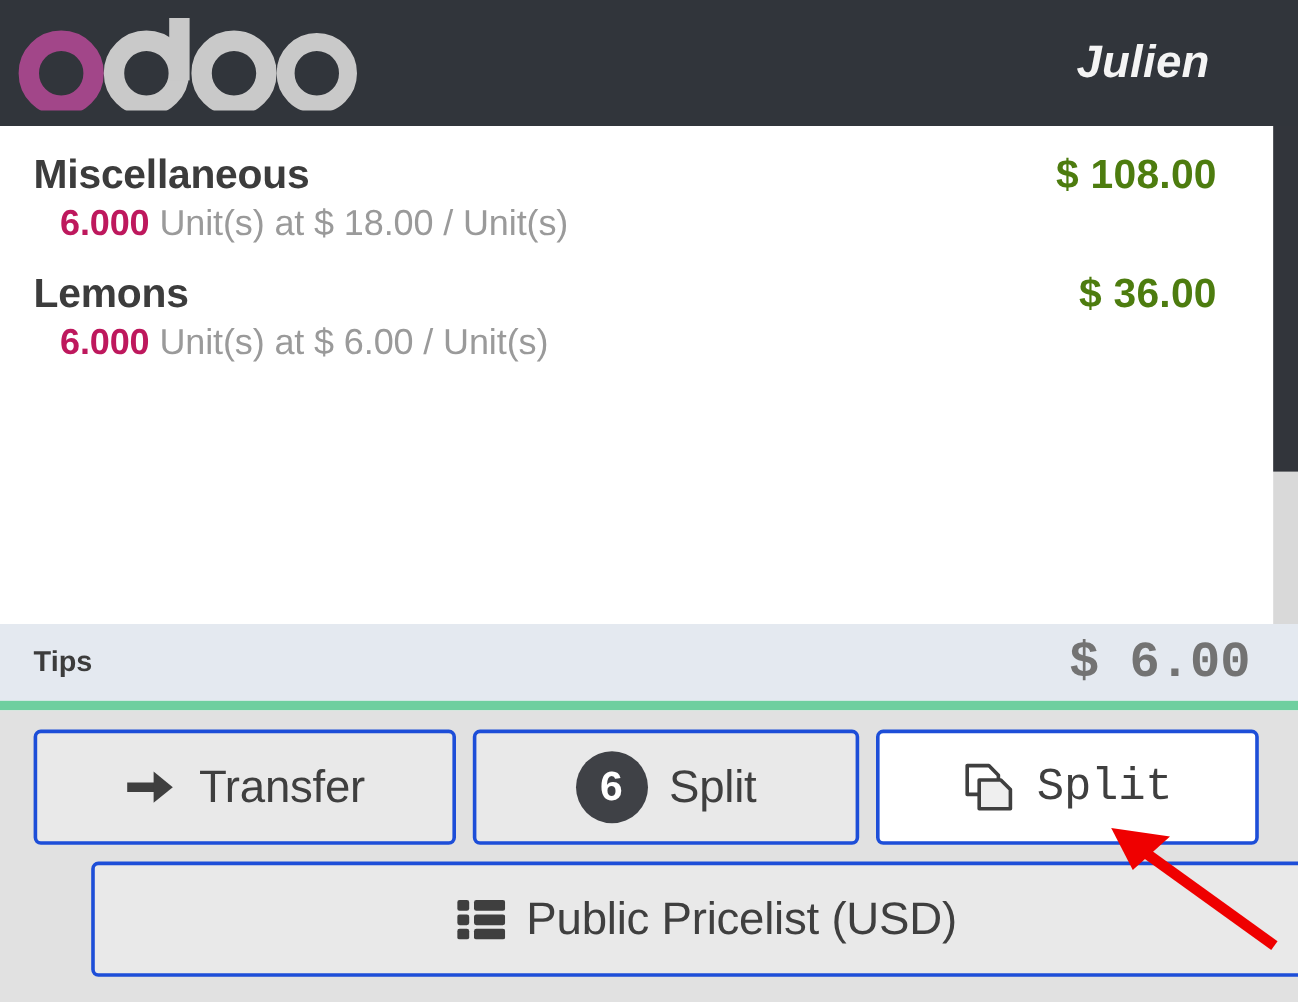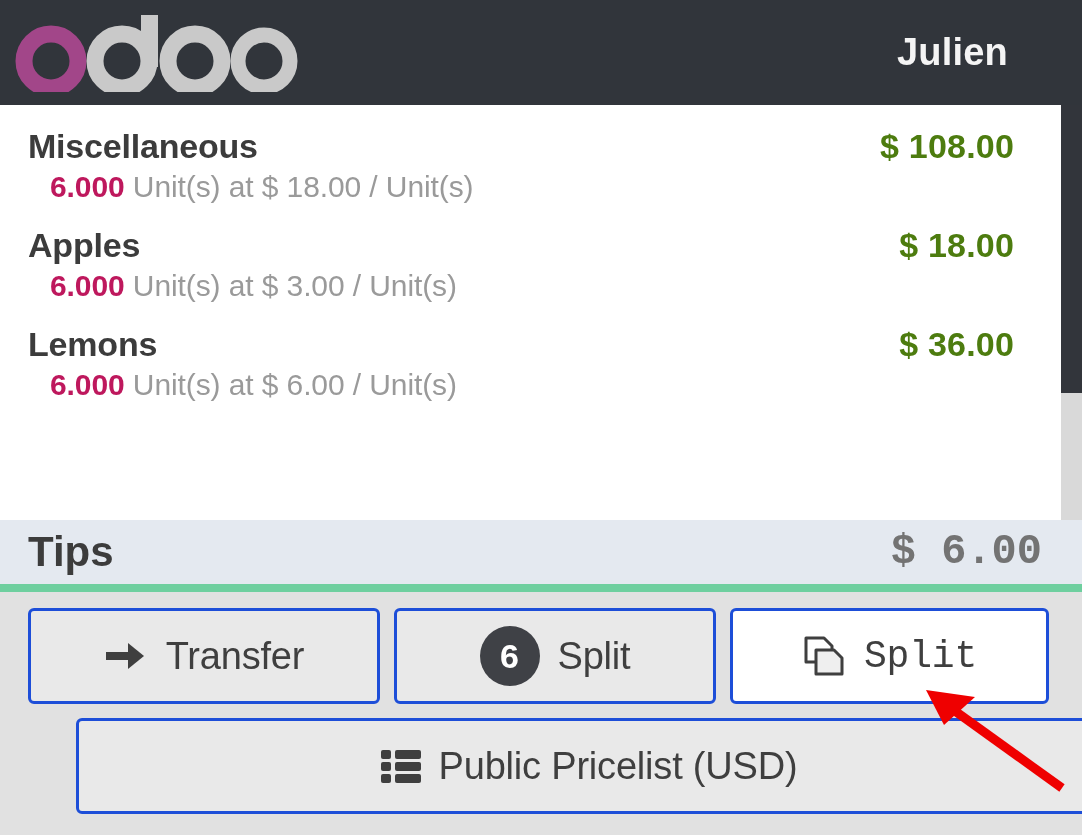--- a/index.html
+++ b/index.html
@@ -41,20 +41,21 @@
     display: flex;
     align-items: center;
     height: 80px;
     padding-left: 6px;
   }
   .odoo-logo svg { display: block; }
 
   .username {
     color: #f4f4f4;
     font-family: "Liberation Sans", sans-serif;
+    font-style: italic;
     font-weight: 700;
     font-size: 38px;
     letter-spacing: 0.2px;
     white-space: nowrap;
     padding-right: 46px;
   }
 
   
   .order-scroll {
     position: absolute;
@@ -134,21 +135,21 @@
     width: 1082px;
     height: 64px;
     background: #e4e9f0;
     display: flex;
     align-items: center;
     justify-content: space-between;
     box-sizing: border-box;
     padding: 0 40px 0 28px;
   }
   .tips-label {
-    font-size: 42px;
+    font-size: 24px;
     font-weight: 700;
     color: #3c3c3c;
   }
   .tips-value {
     font-size: 42px;
     font-weight: 700;
     color: #737373;
     font-family: Liberation Mono, monospace;
   }
   .green-divider {
@@ -257,27 +258,20 @@
     <div class="order-lines">
 
       <div class="orderline">
         <div class="ol-top">
           <div class="ol-name">Miscellaneous</div>
           <div class="ol-price">$ 108.00</div>
         </div>
         <div class="ol-sub"><span class="ol-qty">6.000</span><span> Unit(s) at $ 18.00 / Unit(s)</span></div>
       </div>
 
-      <div class="orderline">
-        <div class="ol-top">
-          <div class="ol-name">Apples</div>
-          <div class="ol-price">$ 18.00</div>
-        </div>
-        <div class="ol-sub"><span class="ol-qty">6.000</span><span> Unit(s) at $ 3.00 / Unit(s)</span></div>
-      </div>
 
       <div class="orderline">
         <div class="ol-top">
           <div class="ol-name">Lemons</div>
           <div class="ol-price">$ 36.00</div>
         </div>
         <div class="ol-sub"><span class="ol-qty">6.000</span><span> Unit(s) at $ 6.00 / Unit(s)</span></div>
       </div>
 
     </div>

